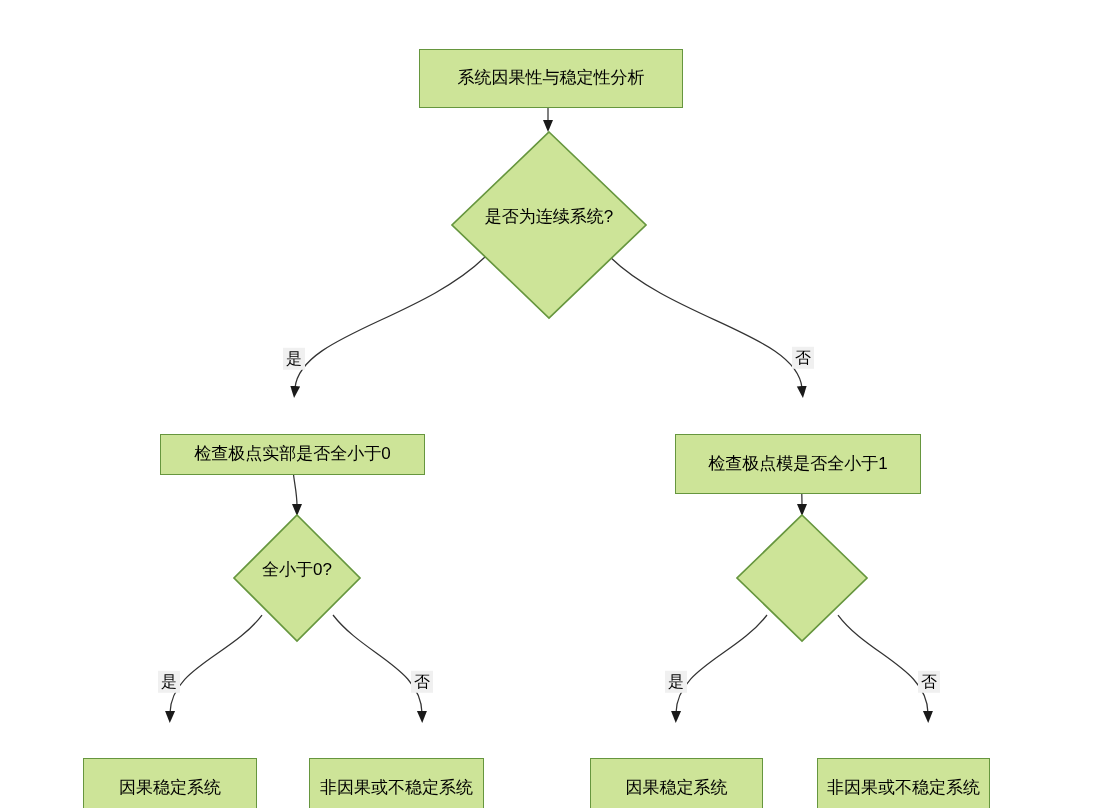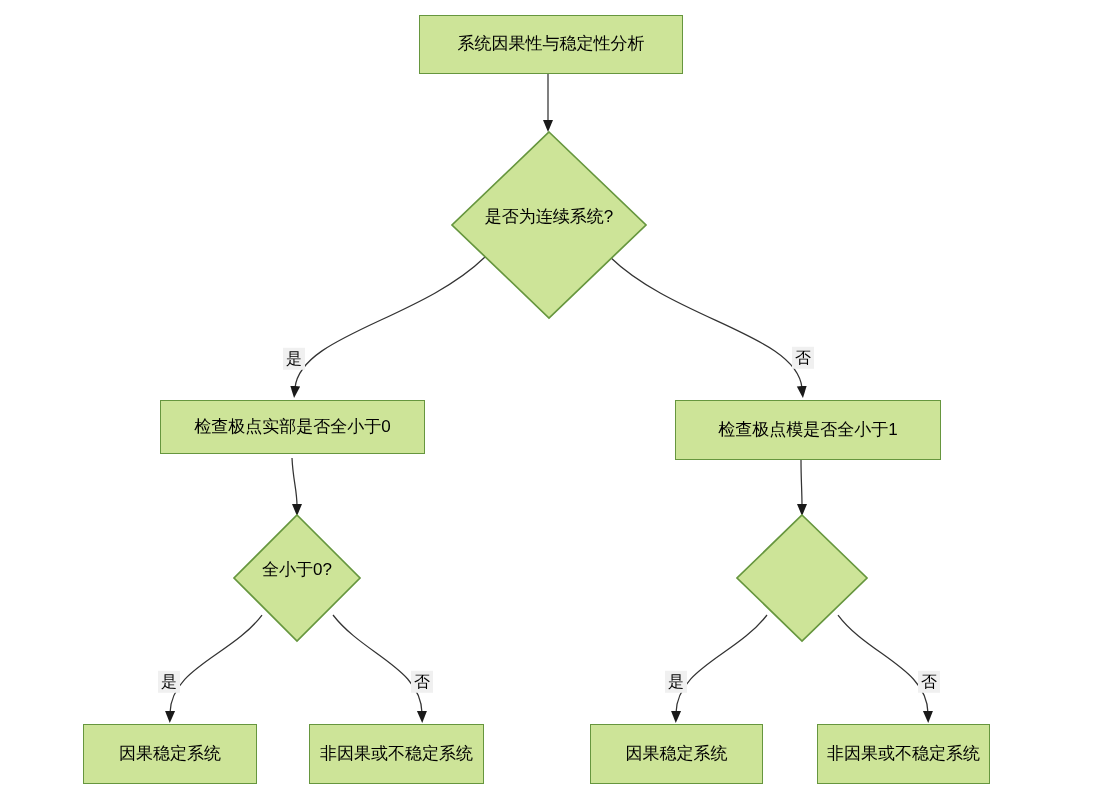--- a/index.html
+++ b/index.html
@@ -41,20 +41,21 @@
     box-sizing: border-box;
     background: var(--node-fill, #cde498);
     border: 1.7px solid var(--node-border, #66963e);
     display: flex;
     align-items: center;
     justify-content: center;
     font-size: 17px;
     line-height: 1.2;
     text-align: center;
     white-space: nowrap;
+    margin-top: 34px;
   }
   .diamond-text {
     position: absolute;
     display: flex;
     justify-content: center;
     font-size: 17px;
     text-align: center;
     white-space: nowrap;
     pointer-events: none;
   }
@@ -92,25 +93,25 @@
 
     <polygon class="shape-diamond" points="549,132 646,225 549,318 452,225"></polygon>
     <polygon class="shape-diamond" points="297,515 360,578 297,641 234,578"></polygon>
     <polygon class="shape-diamond" points="802,515 867,578 802,641 737,578"></polygon>
   </svg>
 
   <div class="rect-node" style="left:419px; top:15px; width:264px; height:59px;">
     <span>系统因果性与稳定性分析</span>
   </div>
 
-  <div class="rect-node" style="left:160px; top:400px; width:265px; height:54px;">
+  <div class="rect-node" style="left:160px; top:400px; width:265px; height:41px;">
     <span>检查极点实部是否全小于0</span>
   </div>
 
-  <div class="rect-node" style="left:675px; top:400px; width:266px; height:60px;">
+  <div class="rect-node" style="left:675px; top:400px; width:246px; height:60px;">
     <span>检查极点模是否全小于1</span>
   </div>
 
   <div class="rect-node" style="left:83px; top:724px; width:174px; height:60px;">
     <span>因果稳定系统</span>
   </div>
 
   <div class="rect-node" style="left:309px; top:724px; width:175px; height:60px;">
     <span>非因果或不稳定系统</span>
   </div>

